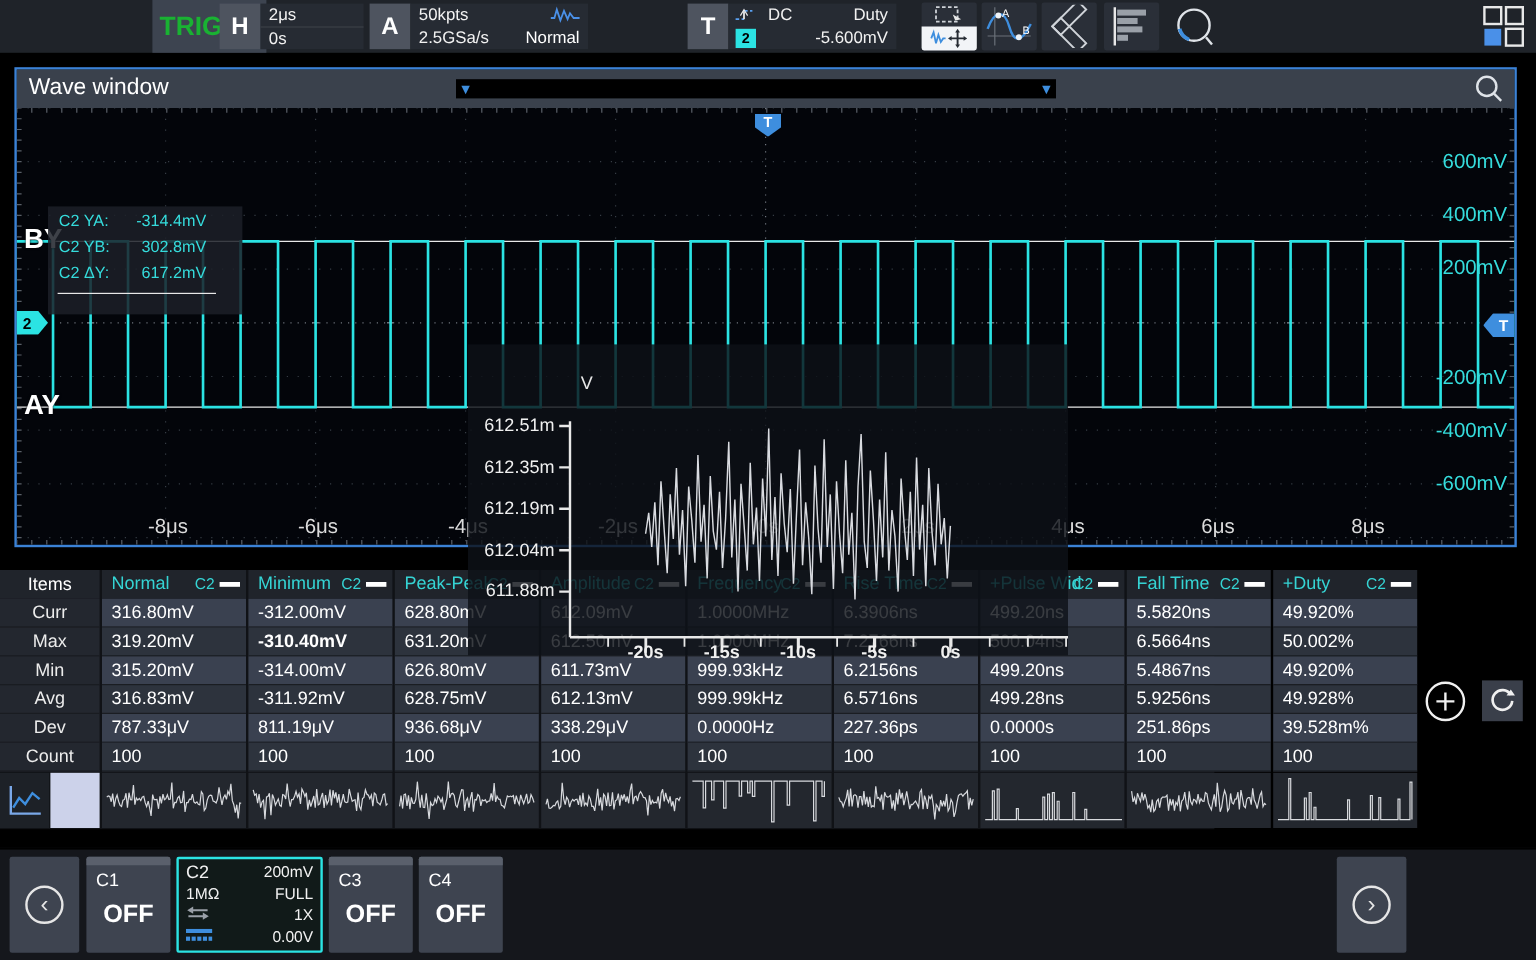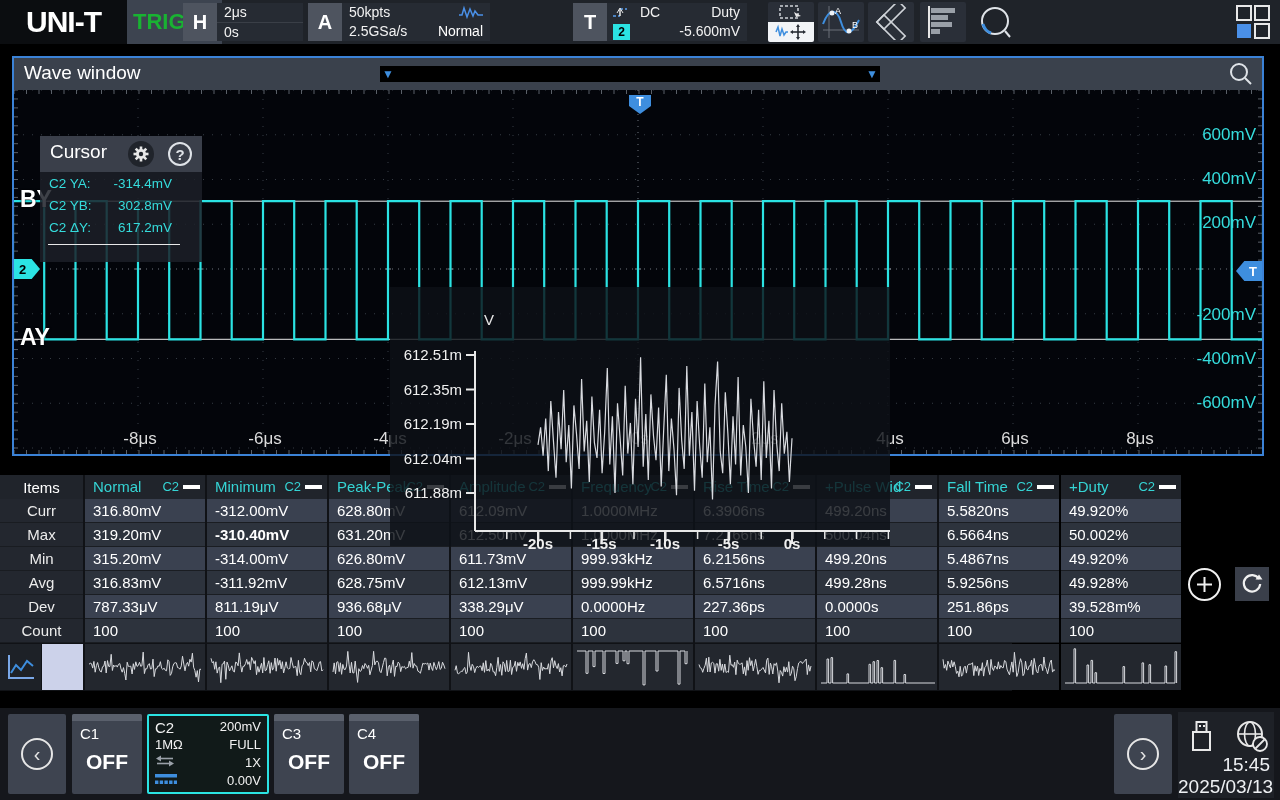--- a/index.html
+++ b/index.html
@@ -90,21 +90,20 @@
   .c2r{position:absolute;right:0;top:0;}
   .navcircle{width:32px;height:32px;border:2px solid #e6e6e6;border-radius:50%;color:#e6e6e6;font-size:20px;
       display:flex;align-items:center;justify-content:center;box-sizing:border-box;}
   #infopanel{left:1178px;top:4px;width:96px;height:86px;background:#1e2127;}
   .clocktxt{position:absolute;right:4px;font-size:19px;color:#eef0f3;text-align:right;width:92px;}
 </style>
 </head>
 <body>
 
 <div id="topbar" class="abs">
-  <div id="logo" class="abs">UNI-T</div>
   <div id="trig-status" class="abs">TRIGED</div>
 
   <div class="tb-block abs" style="left:183px">
     <div class="tb-key">H</div>
     <div class="tb-vals" style="width:86px">
       <div class="tb-row tb-sep">2μs</div>
       <div class="tb-row">0s</div>
     </div>
   </div>
 
@@ -636,36 +635,20 @@
       <div class="tlabel" style="left: 341px; top: 372px;">-4μs</div>
       <div class="tlabel" style="left: 466px; top: 372px;">-2μs</div>
       <div class="tlabel" style="left: 591px; top: 372px;">0s</div>
       <div class="tlabel" style="left: 716px; top: 372px;">2μs</div>
       <div class="tlabel" style="left: 841px; top: 372px;">4μs</div>
       <div class="tlabel" style="left: 966px; top: 372px;">6μs</div>
       <div class="tlabel" style="left: 1091px; top: 372px;">8μs</div>
     </div>
 
   <div id="cursorpanel" class="abs">
-    <div id="curshdr" class="abs">
-      <div id="curstitle" class="abs">Cursor</div>
-      <div class="roundicon abs" style="left:88px;top:5px;width:26px;height:26px;background:#20242b">
-        <svg width="18" height="18">
-          <g stroke="#e8e8e8" stroke-width="2.6">
-            <line x1="9" y1="1.5" x2="9" y2="16.5"></line>
-              <line x1="1.5" y1="9" x2="16.5" y2="9"></line>
-            <line x1="3.7" y1="3.7" x2="14.3" y2="14.3"></line>
-              <line x1="14.3" y1="3.7" x2="3.7" y2="14.3"></line>
-          </g>
-          <circle cx="9" cy="9" r="5" fill="#e8e8e8"></circle>
-            <circle cx="9" cy="9" r="2.2" fill="#20242b"></circle>
-        </svg>
-      </div>
-      <div class="roundicon abs" style="left:128px;top:6px;width:24px;height:24px;border:2px solid #dfe3e8;box-sizing:border-box;font-size:15px;color:#dfe3e8;font-weight:bold">?</div>
-    </div>
     <div id="cursbody" class="abs">
       <div class="cursrow" style="top:2px">
         <span class="cl">C2 YA:</span>
         <span class="cv">-314.4mV</span>
       </div>
       <div class="cursrow" style="top:24px">
         <span class="cl">C2 YB:</span>
         <span class="cv">302.8mV</span>
       </div>
       <div class="cursrow" style="top:46px">
@@ -947,34 +930,13 @@
   <div class="card" style="left:349px;width:70px">
     <div class="card-strip"></div>
     <div class="chid">C4</div>
     <div class="choff">OFF</div>
   </div>
 
   <div class="card" style="left:1114px;width:58px;display:flex;align-items:center;justify-content:center">
     <div class="navcircle">›</div>
   </div>
 
-  <div id="infopanel" class="abs">
-    <div class="abs" style="left:8px;top:6px">
-      <svg width="30" height="36">
-        <rect x="7" y="14" width="17" height="18" fill="none" stroke="#e8e8e8" stroke-width="2"></rect>
-        <rect x="10.5" y="4" width="10" height="10" fill="none" stroke="#e8e8e8" stroke-width="2"></rect>
-        <rect x="13" y="7" width="2" height="2" fill="#e8e8e8"></rect>
-          <rect x="17" y="7" width="2" height="2" fill="#e8e8e8"></rect>
-      </svg>
-    </div>
-    <div class="abs" style="left:56px;top:6px">
-      <svg width="36" height="36">
-        <circle cx="16" cy="16" r="12" fill="none" stroke="#e8e8e8" stroke-width="2"></circle>
-        <ellipse cx="16" cy="16" rx="5.5" ry="12" fill="none" stroke="#e8e8e8" stroke-width="1.6"></ellipse>
-        <line x1="4" y1="16" x2="28" y2="16" stroke="#e8e8e8" stroke-width="1.6"></line>
-        <circle cx="26" cy="26" r="7" fill="#1e2127" stroke="#e8e8e8" stroke-width="1.8"></circle>
-        <line x1="21.5" y1="30.5" x2="30.5" y2="21.5" stroke="#e8e8e8" stroke-width="1.8"></line>
-      </svg>
-    </div>
-    <div class="clocktxt" style="top:42px">15:45</div>
-    <div class="clocktxt" style="top:64px">2025/03/13</div>
-  </div>
 </div>
 
 </body></html>

